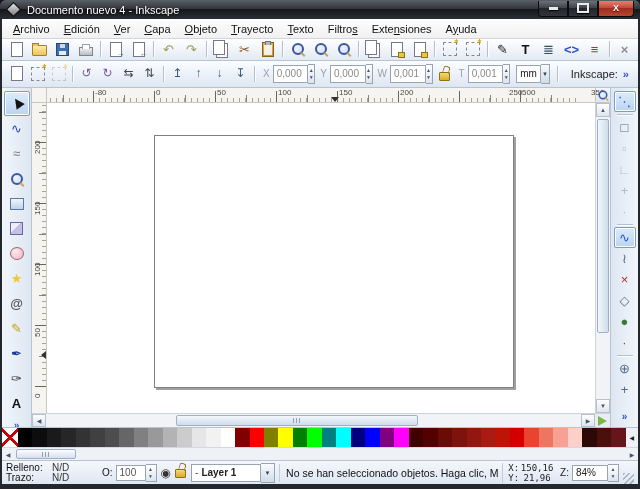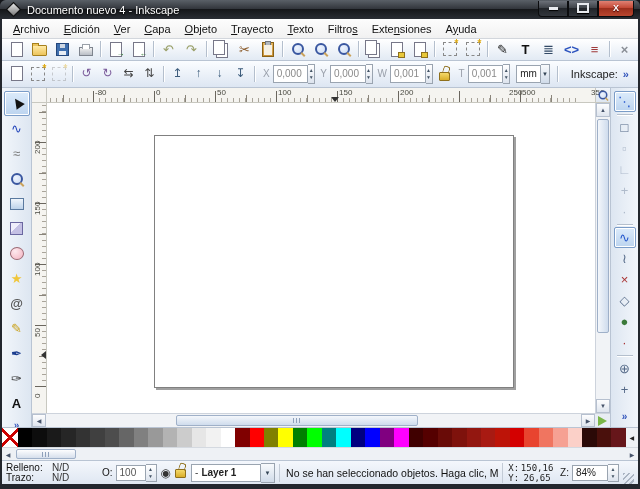--- a/index.html
+++ b/index.html
@@ -594,21 +594,21 @@
     <div class="layer-dd">
       <span class="layer-box">
         <span class="layer-prefix">-</span>
         <span>Layer 1</span>
       </span>
       <span class="ddbtn" style="height:18px;">▼</span>
     </div>
     <div class="msg">No se han seleccionado objetos. Haga clic, Mayús+clic o arrastr</div>
     <div class="coords">
       <span><span>X:</span><span class="cval">150,16</span></span>
-      <span><span>Y:</span><span class="cval">26,65</span></span>
+      <span><span>Y:</span><span class="cval">21,96</span></span>
     </div>
     <div class="zoom-block">
       <span class="zoom-label">Z:</span>
       <span class="nfield zoom">84%</span>
       <span class="spin small">
           <i>▲</i>
           <i>▼</i>
         </span>
     </div>
     <div class="grip"></div>

